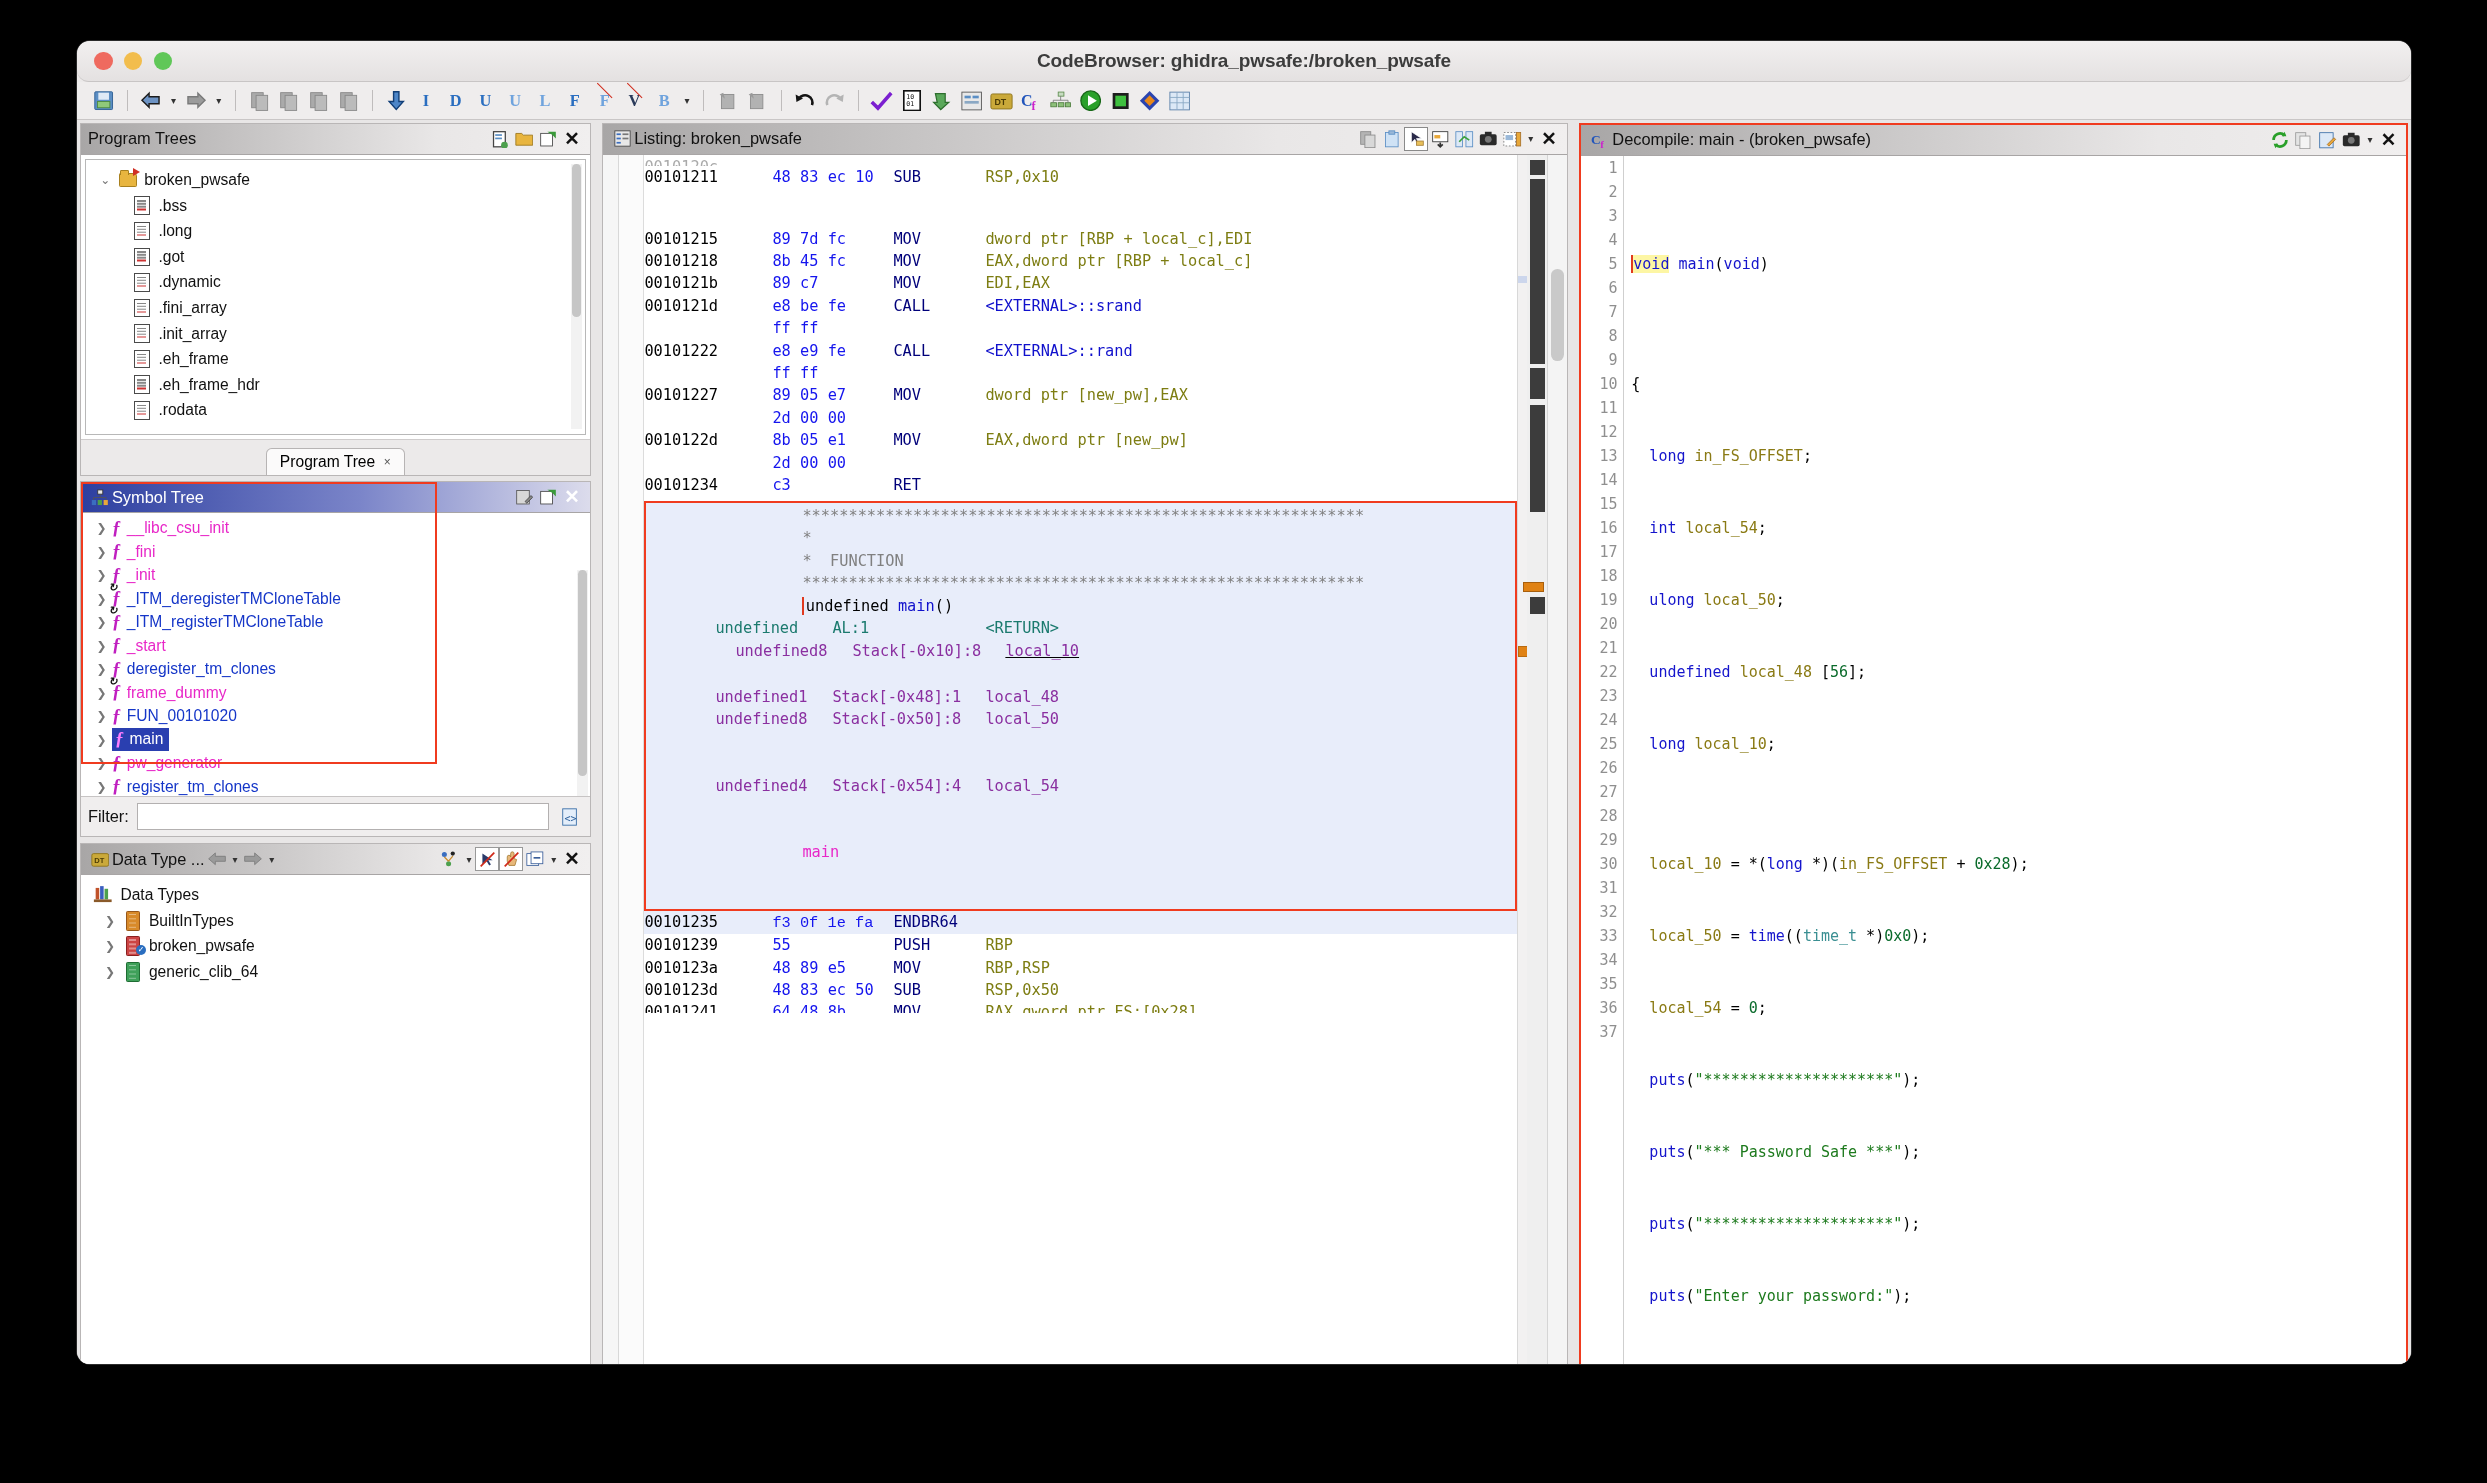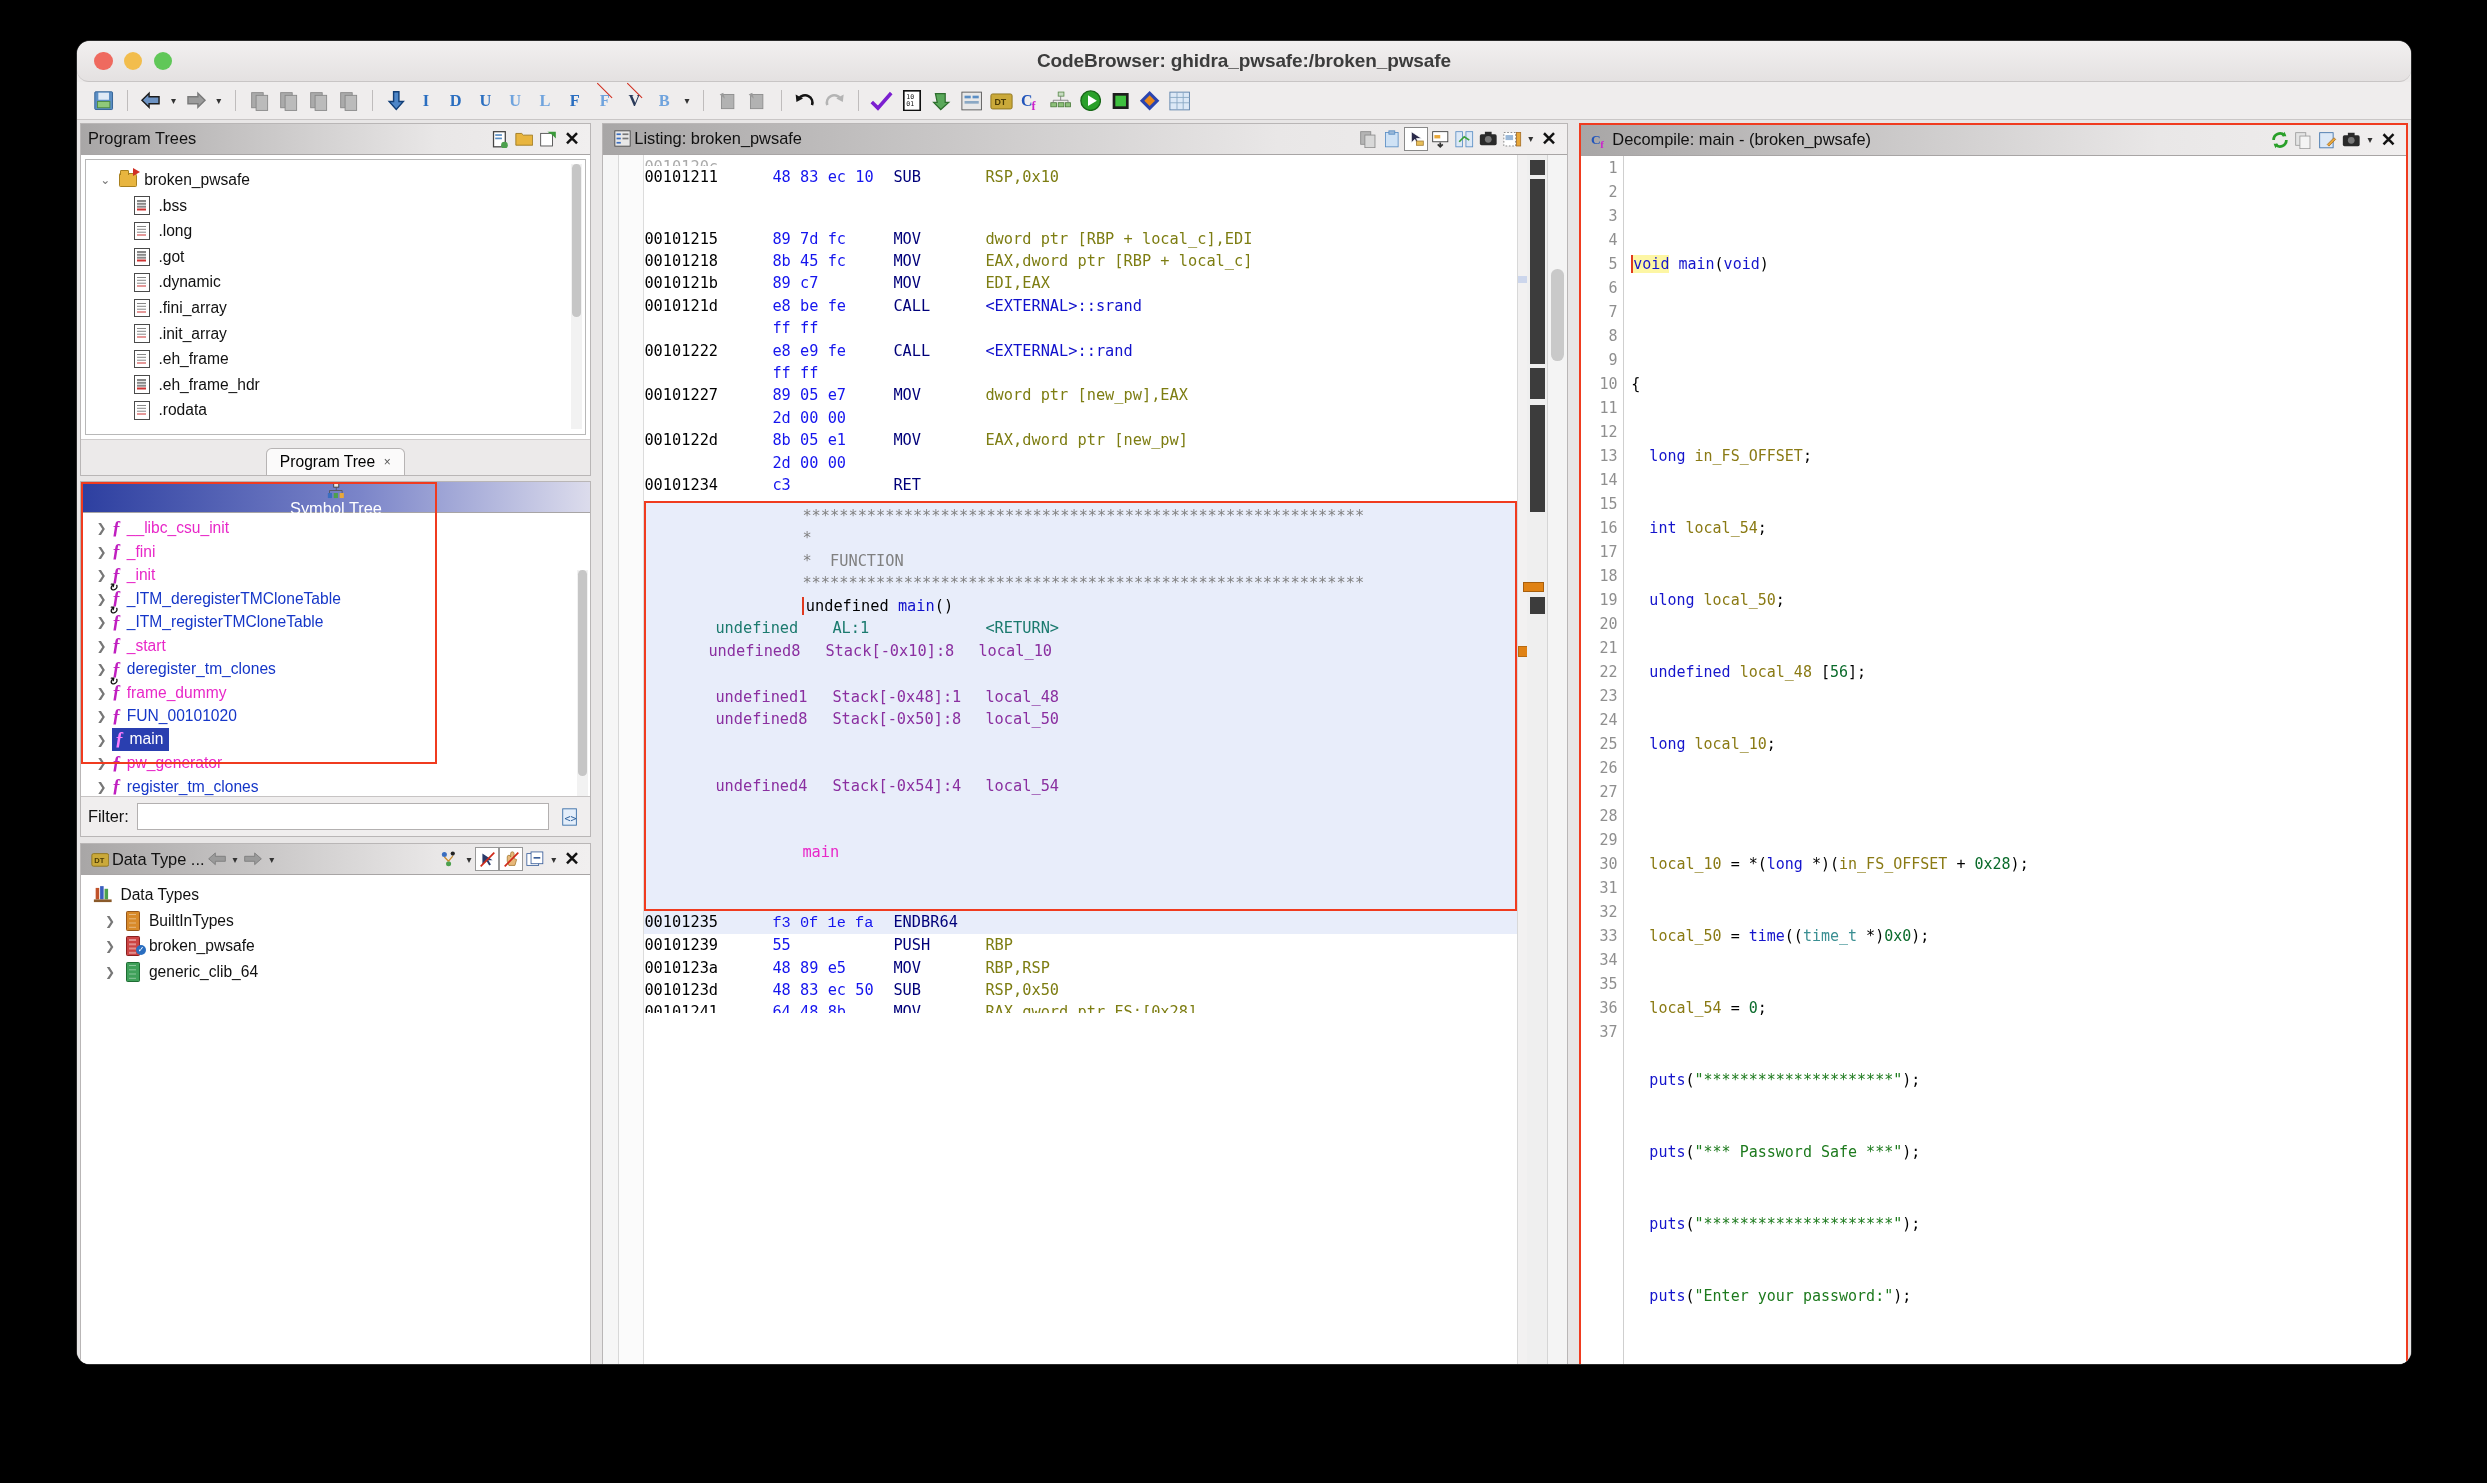--- a/index.html
+++ b/index.html
@@ -72,21 +72,20 @@
     height:31px; flex:0 0 31px;
     display:flex; align-items:center;
     padding:0 5.7px 0 7.1px;
     font-size:16.4px; color:#111;
     background:linear-gradient(to right,#a8a6a6,#e9e7e7 70%,#f1efef);
     border-bottom:0.7px solid #a8a5a5;
   }
   .panel-head.active {
     background:linear-gradient(to right,#2d3fa0,#7b85c9 55%,#dcdcec);
     color:#fff;
-    flex-direction:column;
   }
   .ph-title { font-weight:normal; white-space:nowrap; }
   .ph-spacer{ flex:1; }
   .ph-ico { width:24px; height:24px; display:flex; align-items:center; justify-content:center; font-size:14.2px;}
   .panel-body { flex:1; background:#fff; overflow:hidden; position:relative; min-height:0;}
 
   
   .tree { padding:7.1px 0 0 0; font-size:15.6px; color:#111; }
   .tnode { display:flex; align-items:center; height:25.6px; padding-left:8.5px; white-space:nowrap;}
   .tarrow { width:21.3px; text-align:center; color:#777; font-size:12px;}
@@ -757,21 +756,21 @@
                   <div class="asm-row"><span class="addr" style="display:inline-block;width:128px;">00101234</span><span class="byt" style="display:inline-block;width:121px;">c3</span><span class="mnem" style="display:inline-block;width:92px;">RET</span></div>
                 </div>
 
                 <div class="fnblock" style="position:relative;padding:4.3px 0 4.3px 0;margin-top:4.3px;">
                   <div class="asm-row cmt" style="padding-left:158px;overflow:hidden;">*************************************************************</div>
                   <div class="asm-row cmt" style="padding-left:158px;">*</div>
                   <div class="asm-row cmt" style="padding-left:158px;">*  FUNCTION</div>
                   <div class="asm-row cmt" style="padding-left:158px;overflow:hidden;">*************************************************************</div>
                   <div class="asm-row" style="padding-left:158px;"><span style="border-left:2.1px solid #e03a1f;padding-left:1.4px;">undefined</span> <span class="ext">main</span><span>()</span></div>
                   <div class="asm-row" style="padding-left:71px;"><span class="vtype" style="display:inline-block;width:117px;">undefined</span><span class="vtype" style="display:inline-block;width:153px;">AL:1</span><span class="vtype">&lt;RETURN&gt;</span></div>
-                  <div class="asm-row" style="padding-left:64px;"><span class="vrow" style="display:inline-block;width:117px;">undefined8</span><span class="vrow" style="display:inline-block;width:153px;">Stack[-0x10]:8</span><span class="vrow">local_10</span></div>
+                  <div class="asm-row" style="padding-left:91px;text-decoration:underline;"><span class="vrow" style="display:inline-block;width:117px;">undefined8</span><span class="vrow" style="display:inline-block;width:153px;">Stack[-0x10]:8</span><span class="vrow">local_10</span></div>
                   <div class="asm-row" style="height:24px;"></div>
                   <div class="asm-row" style="padding-left:71px;"><span class="vrow" style="display:inline-block;width:117px;">undefined1</span><span class="vrow" style="display:inline-block;width:153px;">Stack[-0x48]:1</span><span class="vrow">local_48</span></div>
                   <div class="asm-row" style="padding-left:71px;"><span class="vrow" style="display:inline-block;width:117px;">undefined8</span><span class="vrow" style="display:inline-block;width:153px;">Stack[-0x50]:8</span><span class="vrow">local_50</span></div>
                   <div class="asm-row" style="height:44px;"></div>
                   <div class="asm-row" style="padding-left:71px;"><span class="vrow" style="display:inline-block;width:117px;">undefined4</span><span class="vrow" style="display:inline-block;width:153px;">Stack[-0x54]:4</span><span class="vrow">local_54</span></div>
                   <div class="asm-row" style="height:44px;"></div>
                   <div class="asm-row lbl" style="padding-left:158px;">main</div>
                   <div class="asm-row" style="height:43px;"></div>
                   <div class="fn-outline" style="inset:0;"></div>
                 </div>

